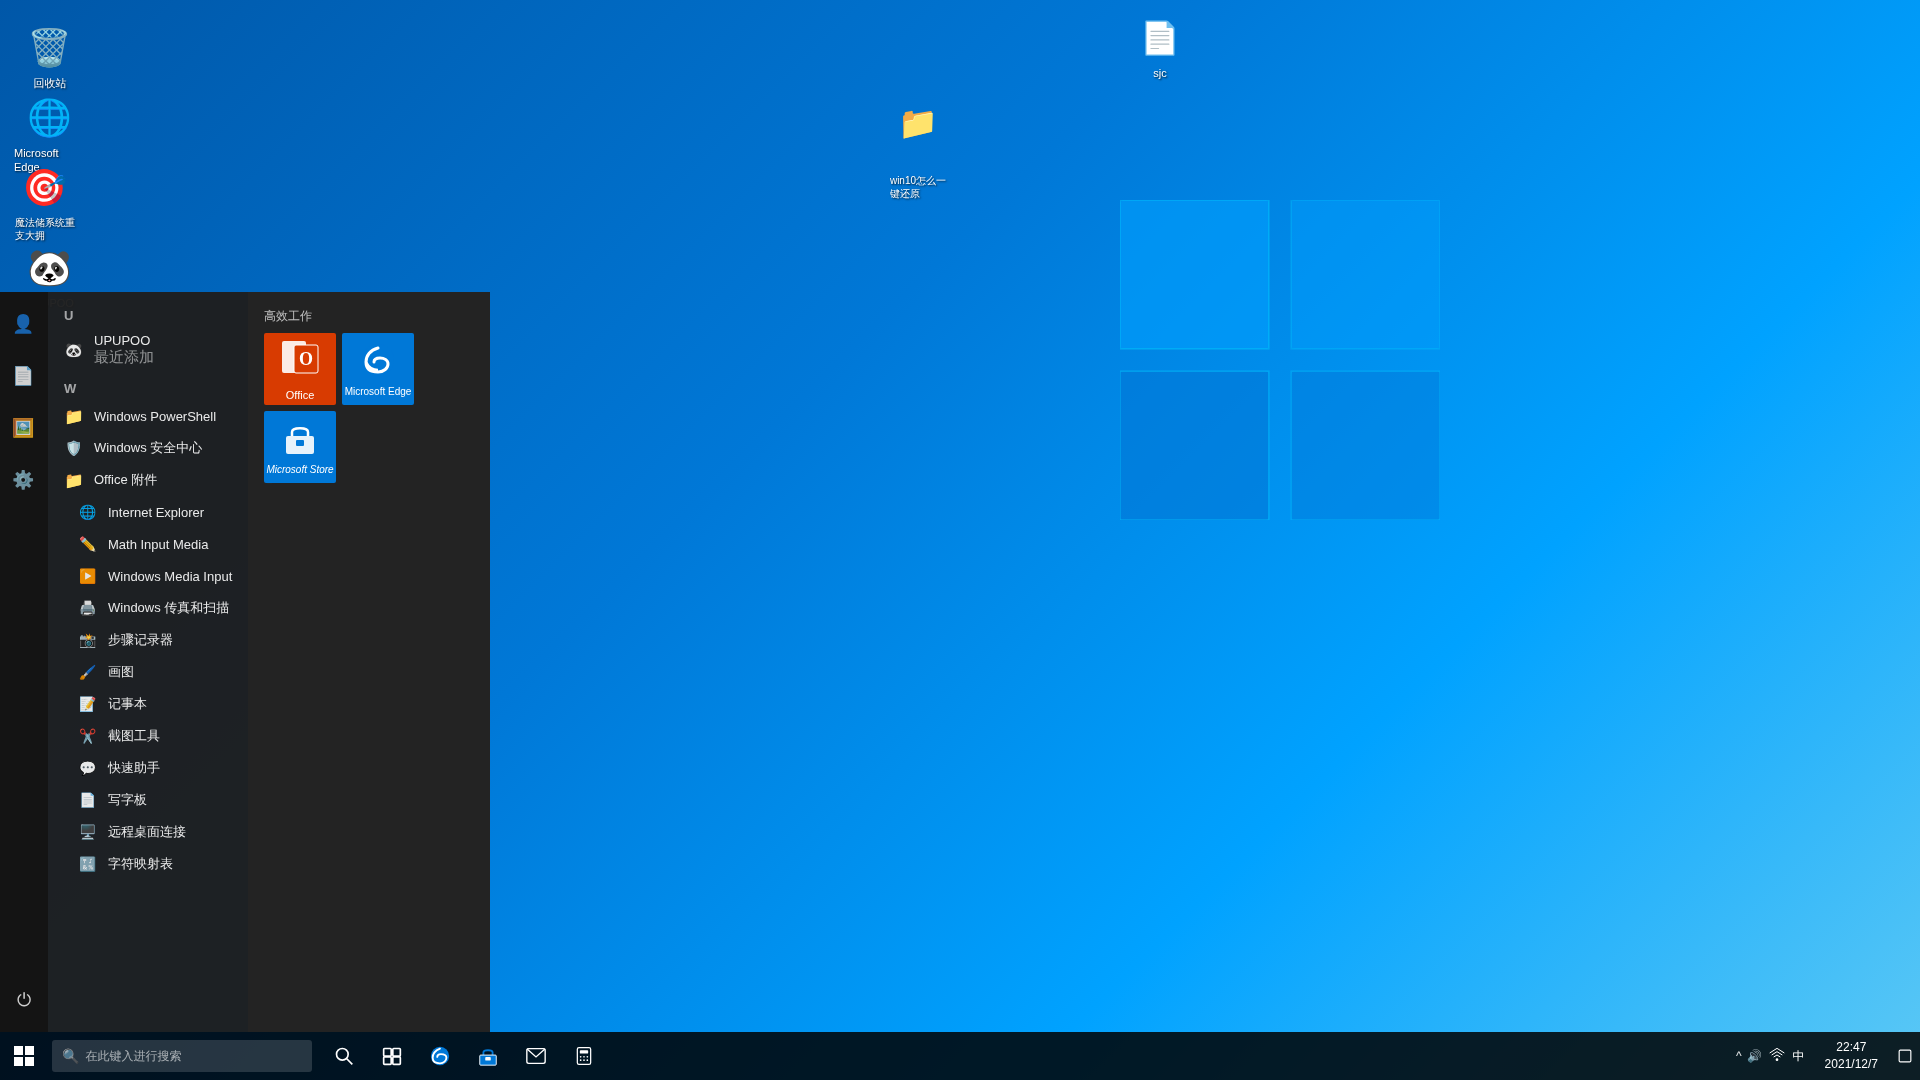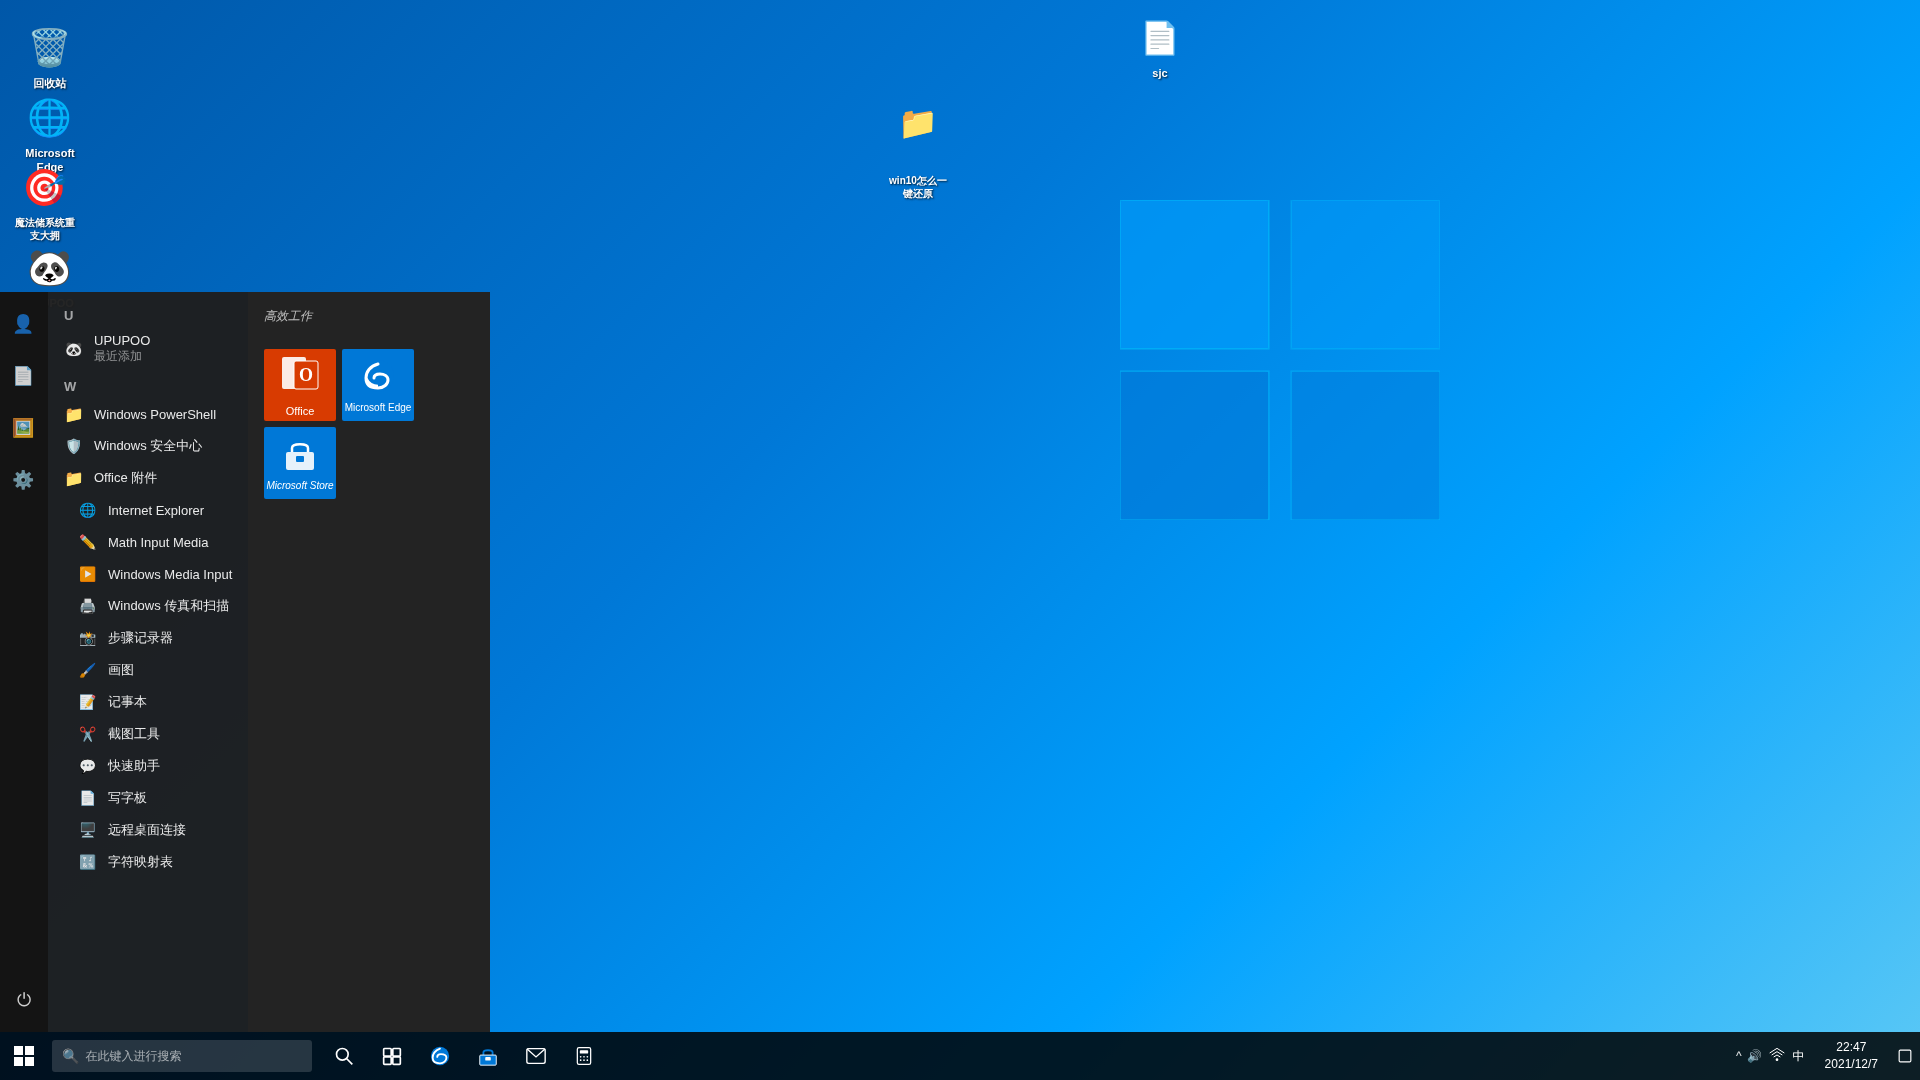--- a/index.html
+++ b/index.html
@@ -152,25 +152,23 @@
       width: 48px;
       height: 48px;
       display: flex;
       align-items: center;
       justify-content: center;
       font-size: 36px;
     }
     .desktop-icon-label {
       color: white;
       font-size: 11px;
-      text-align: center;
       margin-top: 4px;
       text-shadow: 1px 1px 2px rgba(0,0,0,0.8);
       line-height: 1.3;
-      font-weight: bold;
     }
 
     
     .start-menu {
       position: absolute;
       bottom: 48px;
       left: 0;
       width: 490px;
       height: 740px;
       background: rgba(30,30,30,0.97);
@@ -241,21 +239,21 @@
       height: 20px;
       margin-right: 10px;
       display: flex;
       align-items: center;
       justify-content: center;
       font-size: 14px;
       flex-shrink: 0;
     }
     .app-item-text { flex: 1; }
     .app-item-sub {
-      font-size: 12px;
+      font-size: 15px;
       color: rgba(255,255,255,0.5);
     }
     .app-item-arrow {
       color: rgba(255,255,255,0.5);
       font-size: 12px;
     }
     .app-item-expand {
       color: rgba(255,255,255,0.5);
       font-size: 10px;
     }
@@ -266,22 +264,21 @@
       right: 0;
       top: 0;
       width: 242px;
       height: 100%;
       padding: 16px;
       background: rgba(35,35,35,0.97);
     }
     .tiles-section-title {
       color: rgba(255,255,255,0.7);
       font-size: 12px;
-      margin-bottom: 24px;
-      font-style: italic;
+      margin-bottom: 8px;
     }
     .tiles-grid {
       display: flex;
       gap: 6px;
       flex-wrap: wrap;
     }
     .tile {
       width: 72px;
       height: 72px;
       display: flex;

